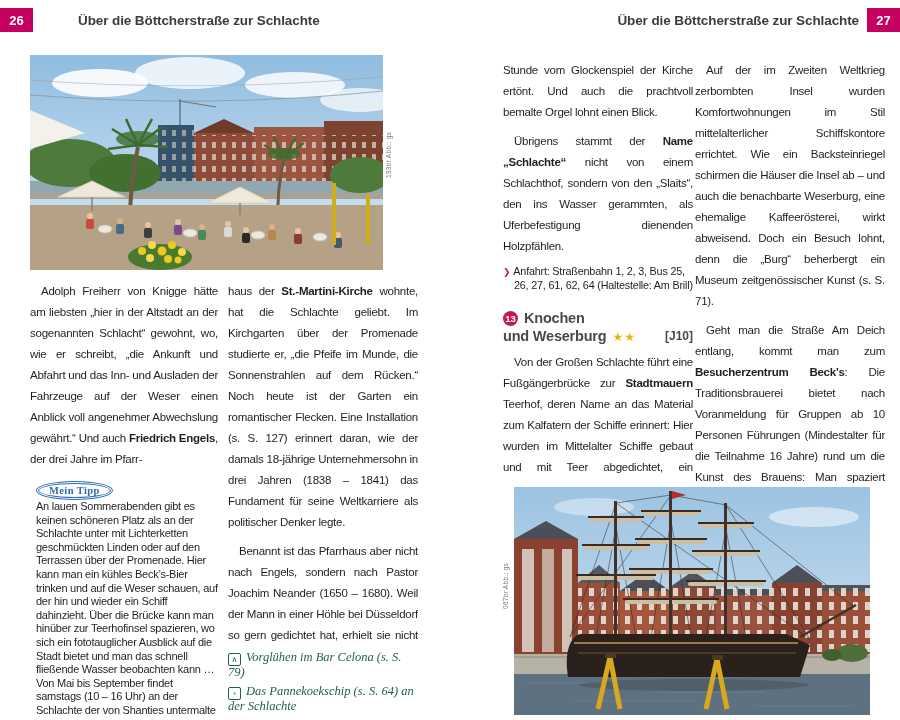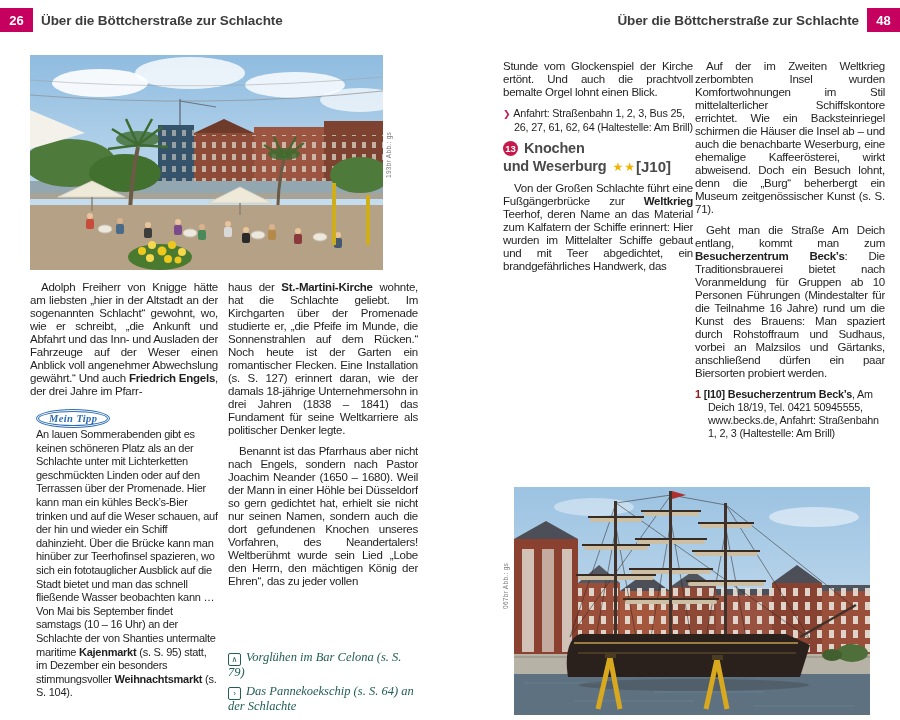--- a/index.html
+++ b/index.html
@@ -1,21 +1,21 @@
 <!DOCTYPE html>
 <html lang="de"><head>
 <meta charset="utf-8">
 <style>
   html,body{margin:0;padding:0;background:#ffffff;}
   .spread{position:relative;width:900px;height:720px;background:#fff;overflow:hidden;
           font-family:"Liberation Sans","DejaVu Sans",sans-serif;color:#1f1f1f;}
 
   
   .hdr{position:absolute;top:8px;display:flex;align-items:center;height:24px;}
-  .hdr-left{left:0;}
+  .hdr-left{left:0;gap:37px;}
   .hdr-right{right:0;}
   .pagenum-box{width:33px;height:24px;background:#c5005f;color:#fff;font-weight:bold;
                font-size:13px;display:flex;align-items:center;justify-content:center;}
   .hdr-title{font-size:13.5px;font-weight:bold;color:#3c3c3c;margin:8px 8px;letter-spacing:-0.1px;}
 
   
   .photo{position:absolute;margin:0;padding:0;overflow:hidden;}
   .photo svg{display:block;width:100%;height:100%;}
   .photo1{left:30px;top:55px;width:353px;height:215px;}
   .photo2{left:514px;top:487px;width:356px;height:228px;}
@@ -23,44 +23,44 @@
           font-size:6.5px;color:#7b7b7b;letter-spacing:.3px;}
   .credit1{left:385px;top:58px;height:120px;}
   .credit2{left:502px;top:489px;height:120px;}
 
   
   .col{position:absolute;overflow:hidden;}
   .col1{left:30px;top:281px;width:188px;height:438px;}
   .col2{left:228px;top:281px;width:190px;height:362px;}
   .col3{left:503px;top:60px;width:190px;height:422px;}
   .col4{left:695px;top:60px;width:190px;height:424px;}
-  p.body{margin:0 0 8px 0;font-size:11.5px;line-height:13px;text-align:justify;
+  p.body{margin:0 0 8px 0;font-size:11.5px;line-height:21px;text-align:justify;
          letter-spacing:-0.25px;hyphens:auto;}
   p.body:last-child{margin-bottom:0;}
   .indent{text-indent:11px;}
   .intro{font-style:italic;}
   b{font-weight:bold;}
 
   
   .tipbox{margin-top:10px;margin-left:-8px;padding-left:12px;border-left:2px dotted #4a86c8;min-height:282px;}
   .tip-badge{display:inline-block;border:3px double #2e6db4;border-radius:50%;padding:1px 10px;
-             color:#2e6db4;font-family:"Liberation Serif","DejaVu Serif",serif;font-style:italic;
+             color:#2e6db4;font-family:"Liberation Serif","DejaVu Serif",serif;
              font-size:10.5px;font-weight:bold;letter-spacing:.4px;}
   .tip-title{margin:6px 0 3px 0;font-size:13px;font-weight:bold;color:#8c8c8c;letter-spacing:.2px;}
   .tip-body{margin:0;font-size:11px;line-height:13.6px;letter-spacing:-0.25px;text-align:left;}
 
   
-  .section-head{margin:6px 0 7px 0;}
+  .section-head{margin:18px 0 7px 0;}
   .sh-line1{display:flex;align-items:center;gap:6px;}
   .sh-num{width:15px;height:15px;border-radius:50%;background:#c41a4b;color:#fff;
           font-size:9.5px;font-weight:bold;display:inline-flex;align-items:center;justify-content:center;flex:0 0 auto;}
   .sh-title{font-size:14.5px;font-weight:bold;color:#4a4a4a;letter-spacing:-0.2px;}
-  .sh-line2{display:flex;align-items:center;margin-top:1px;}
+  .sh-line2{display:flex;align-items:center;justify-content:space-between;margin-top:1px;}
   .sh-stars{color:#f0b400;font-size:12px;letter-spacing:1px;margin-left:6px;}
-  .sh-grid{font-size:15px;font-weight:bold;color:#4a4a4a;}
+  .sh-grid{font-size:12px;font-weight:bold;color:#4a4a4a;}
 
   
   .anfahrt{margin:2px 0 4px 0;font-size:10.8px;line-height:13px;letter-spacing:-0.2px;
            padding-left:11px;text-indent:-11px;text-align:left;}
   .anfahrt .arrow{color:#c2184a;font-weight:bold;font-size:9px;margin-right:3px;}
   .info-entry{margin:4px 0 0 0;font-size:10.8px;line-height:13px;letter-spacing:-0.2px;
               padding-left:13px;text-indent:-13px;text-align:left;}
   .info-entry .marker-num{color:#8e1f1f;font-weight:bold;margin-right:3px;}
 
   
@@ -77,21 +77,21 @@
 <body>
 
 <div class="spread">
 
   <header class="hdr hdr-left">
     <span class="pagenum-box">26</span>
     <span class="hdr-title">Über die Böttcherstraße zur Schlachte</span>
   </header>
   <header class="hdr hdr-right">
     <span class="hdr-title">Über die Böttcherstraße zur Schlachte</span>
-    <span class="pagenum-box">48</span>
+    <span class="pagenum-box">27</span>
   </header>
 
   <figure class="photo photo1">
     <svg viewBox="0 0 353 215" preserveAspectRatio="none">
       <defs>
         <linearGradient id="sky1" x1="0" y1="0" x2="0" y2="1">
           <stop offset="0" stop-color="#8fbce0"></stop>
             <stop offset="1" stop-color="#dcebf5"></stop>
         </linearGradient>
         <pattern id="win1" width="10" height="12" patternUnits="userSpaceOnUse">
@@ -217,34 +217,35 @@
       </span><span>Vorglühen im Bar Celona (s. S. 79)</span>
   </p>
   <p class="caption cap2">
     <span class="cap-icon">
         <span>›</span>
       </span><span>Das Pannekoekschip (s. S. 64) an der Schlachte</span>
   </p>
 
   <div class="col col3">
     <p class="body">Stunde vom Glockenspiel der Kirche ertönt. Und auch die prachtvoll bemalte Orgel lohnt einen Blick.</p>
+    <p class="body indent">Übrigens stammt der <b>Name „Schlachte“</b> nicht von einem Schlachthof, sondern von den „Slaits“, den ins Wasser gerammten, als Uferbefestigung dienenden Holzpfählen.</p>
     <p class="anfahrt"><span class="arrow">❯</span><span>Anfahrt: Straßenbahn 1, 2, 3, Bus 25, 26, 27, 61, 62, 64 (Haltestelle: Am Brill)</span></p>
 
     <div class="section-head">
       <div class="sh-line1">
         <span class="sh-num">13</span>
         <span class="sh-title">Knochen</span>
       </div>
       <div class="sh-line2">
         <span><span class="sh-title">und Weserburg</span><span class="sh-stars">★★</span></span>
         <span class="sh-grid">[J10]</span>
       </div>
     </div>
 
-    <p class="body indent">Von der Großen Schlachte führt eine Fußgängerbrücke zur <b>Weltkrieg</b> Teerhof, deren Name an das Material zum Kalfatern der Schiffe erinnert: Hier wurden im Mittelalter Schiffe gebaut und mit Teer abgedichtet, ein brandgefährliches Handwerk, das</p>
+    <p class="body indent">Von der Großen Schlachte führt eine Fußgängerbrücke zur <b>Stadtmauern</b> Teerhof, deren Name an das Material zum Kalfatern der Schiffe erinnert: Hier wurden im Mittelalter Schiffe gebaut und mit Teer abgedichtet, ein brandgefährliches Handwerk, das</p>
   </div>
 
   <div class="col col4">
     <p class="body indent">Auf der im Zweiten Weltkrieg zerbombten Insel wurden Komfortwohnungen im Stil mittelalterlicher Schiffskontore errichtet. Wie ein Backsteinriegel schirmen die Häuser die Insel ab – und auch die benachbarte Weserburg, eine ehemalige Kaffeerösterei, wirkt abweisend. Doch ein Besuch lohnt, denn die „Burg“ beherbergt ein Museum zeitgenössischer Kunst (s. S. 71).</p>
     <p class="body indent">Geht man die Straße Am Deich entlang, kommt man zum <b>Besucherzentrum Beck’s</b>: Die Traditionsbrauerei bietet nach Voranmeldung für Gruppen ab 10 Personen Führungen (Mindestalter für die Teilnahme 16 Jahre) rund um die Kunst des Brauens: Man spaziert durch Rohstoffraum und Sudhaus, vorbei an Malzsilos und Gärtanks, anschließend dürfen ein paar Biersorten probiert werden.</p>
     <p class="info-entry"><span class="marker-num">1</span><span><b>[I10] Besucherzentrum Beck’s</b>, Am Deich 18/19, Tel. 0421 50945555, www.becks.de, Anfahrt: Straßenbahn 1, 2, 3 (Haltestelle: Am Brill)</span></p>
   </div>
 
   <div class="credit credit2">067br Abb.: gs</div>
   <figure class="photo photo2">

